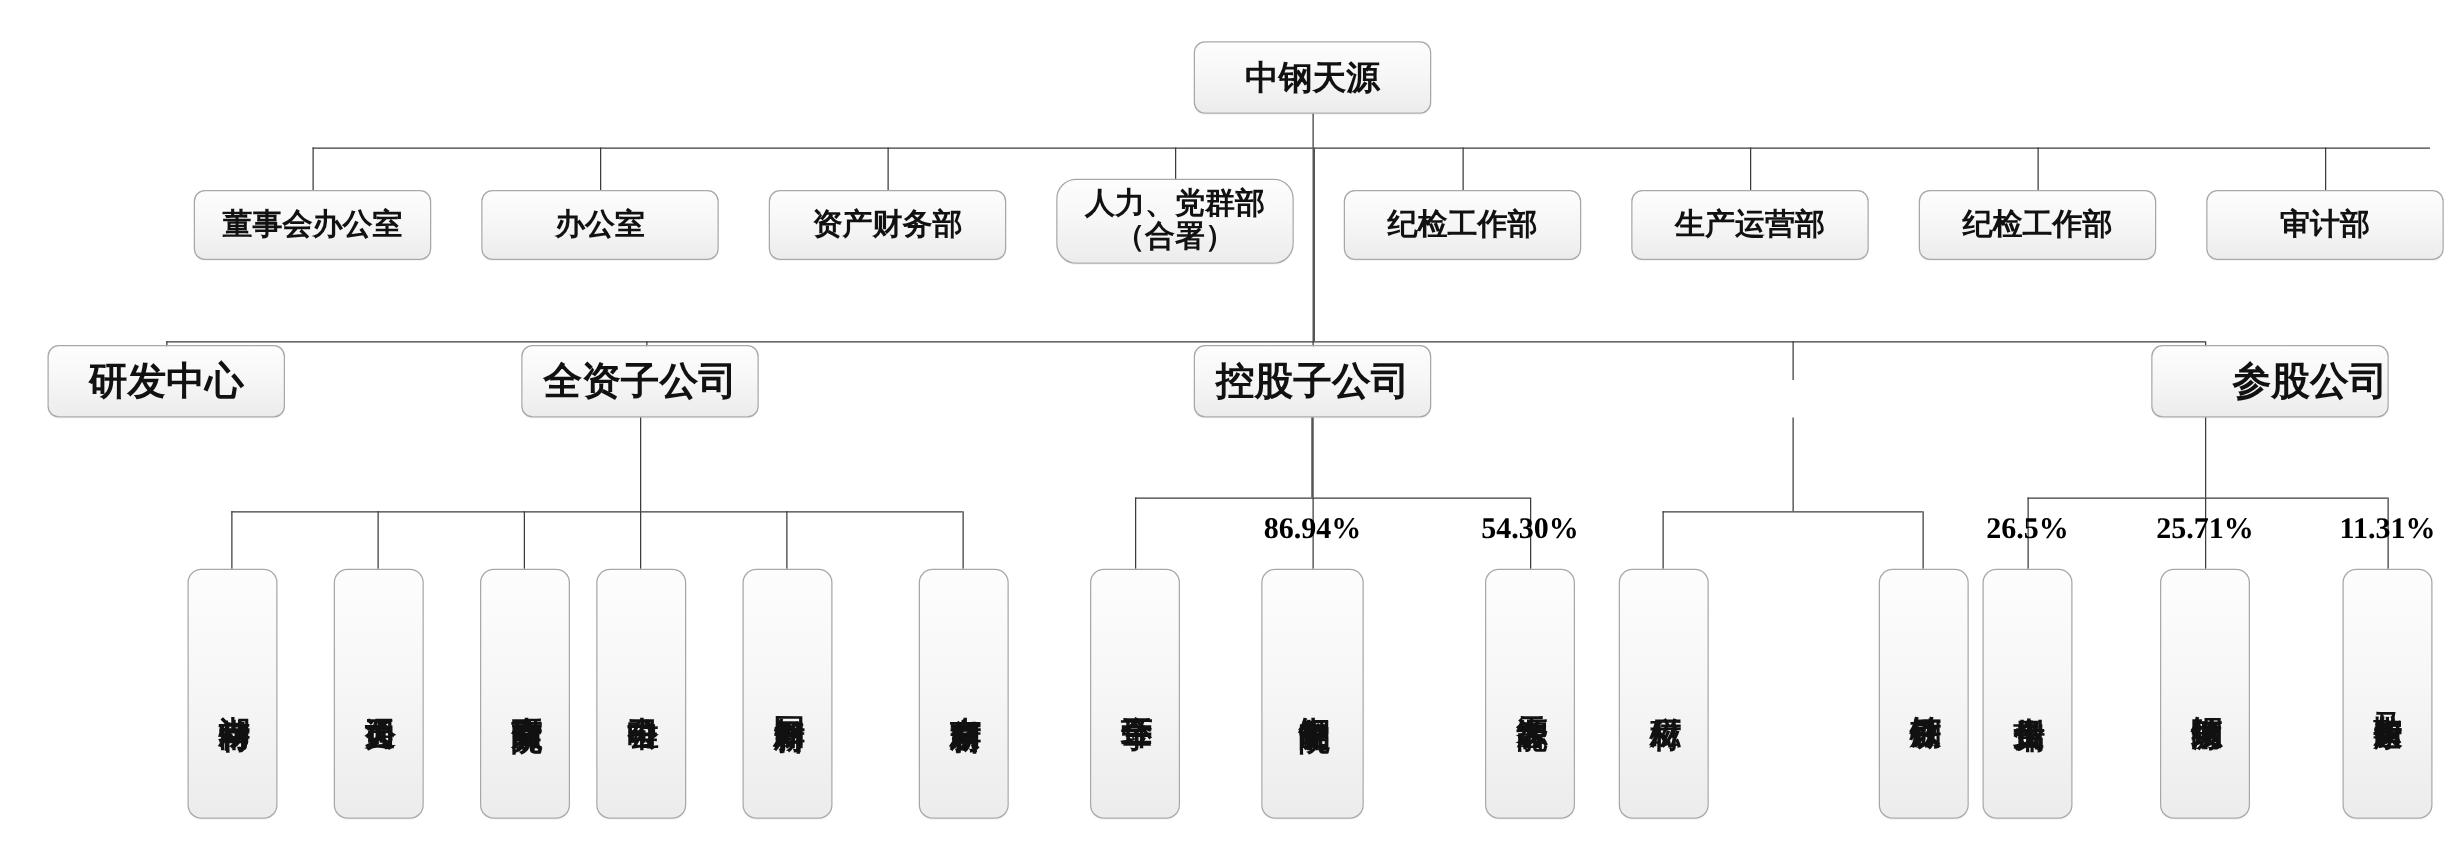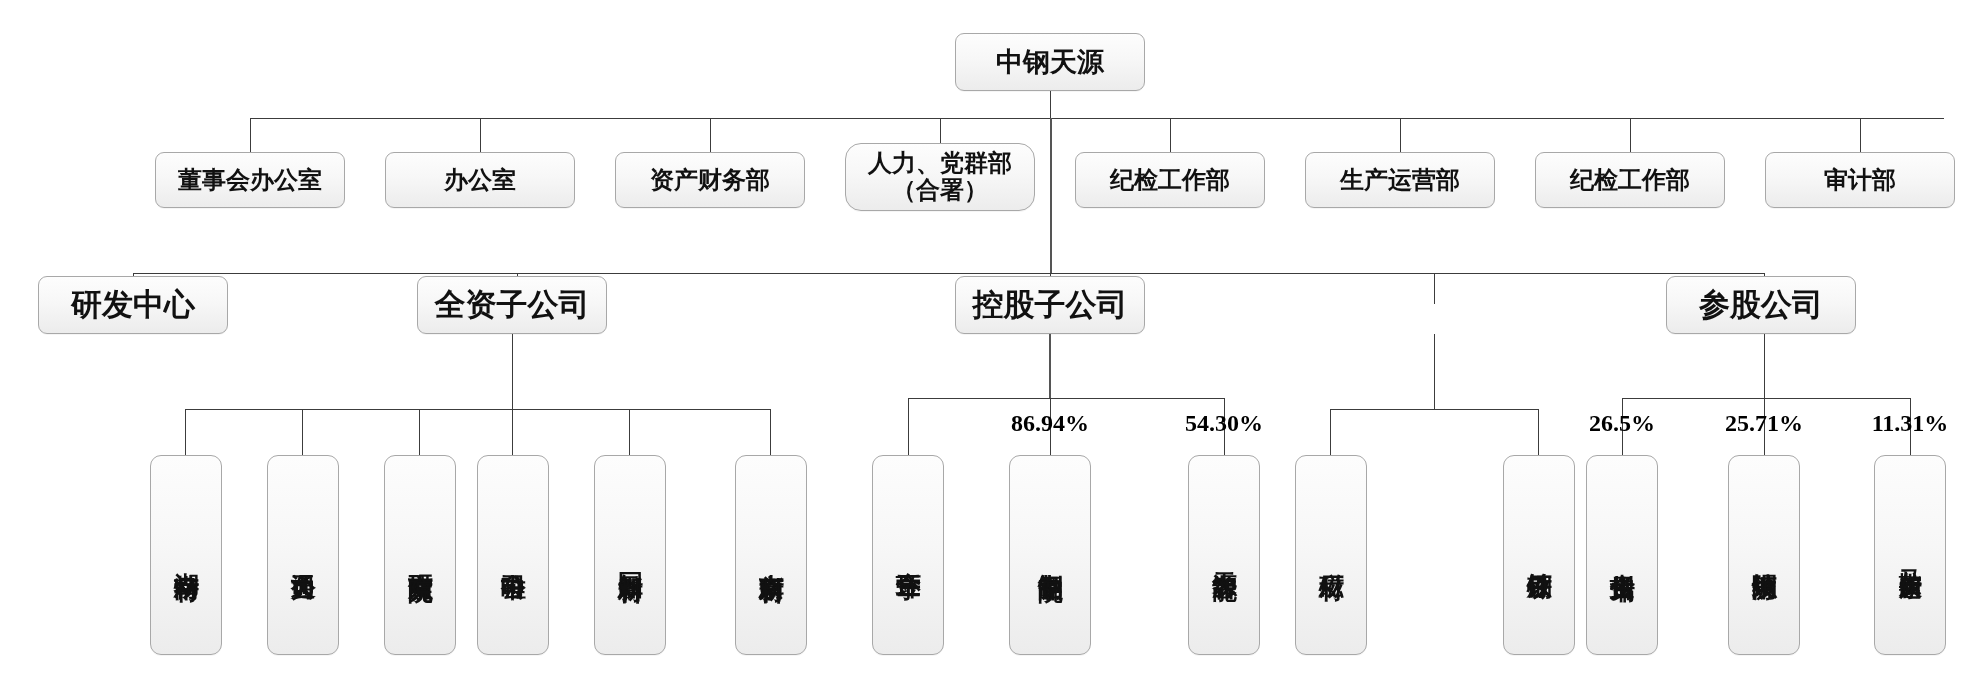--- a/index.html
+++ b/index.html
@@ -122,21 +122,21 @@
 
   <div class="box cat" style="left:38px; top:276px; width:190px; height:58px;">
     <span>研发中心</span>
   </div>
   <div class="box cat" style="left:417px; top:276px; width:190px; height:58px;">
     <span>全资子公司</span>
   </div>
   <div class="box cat" style="left:955px; top:276px; width:190px; height:58px;">
     <span>控股子公司</span>
   </div>
-  <div class="box cat" style="left:1666px; top:276px; width:190px; height:58px;">
+  <div class="box cat" style="left:1721px; top:276px; width:190px; height:58px;justify-content:flex-end;">
     <span>参股公司</span>
   </div>
 
   <div class="ln v" style="left:512px; top:334px; height:75px;"></div>
   <div class="ln h" style="left:185px; top:409px; width:585px; height:1px;"></div>
   <div class="ln v" style="left:185px; top:409px; height:46px;"></div>
   <div class="ln v" style="left:302px; top:409px; height:46px;"></div>
   <div class="ln v" style="left:419px; top:409px; height:46px;"></div>
   <div class="ln v" style="left:512px; top:409px; height:46px;"></div>
   <div class="ln v" style="left:629px; top:409px; height:46px;"></div>

